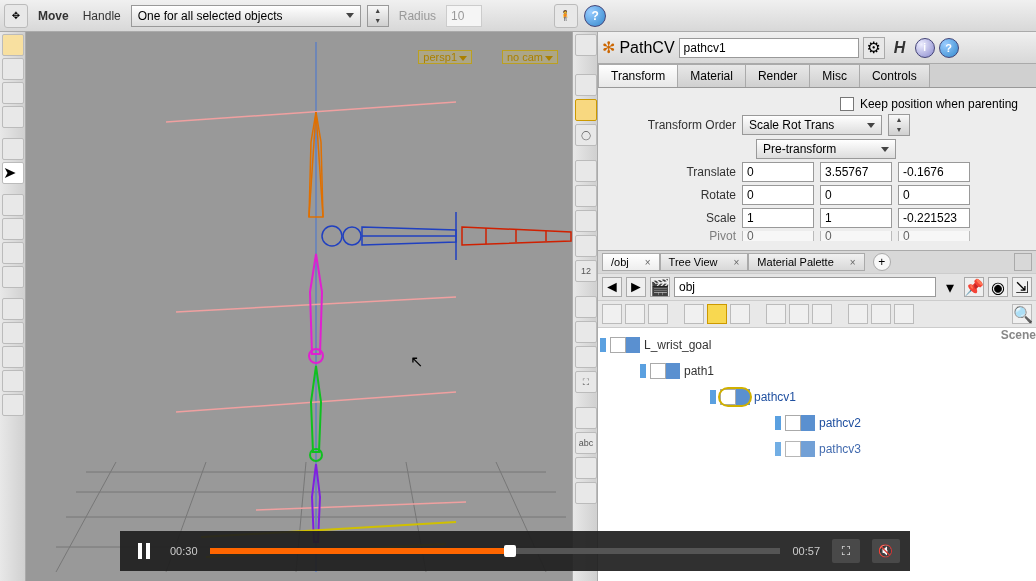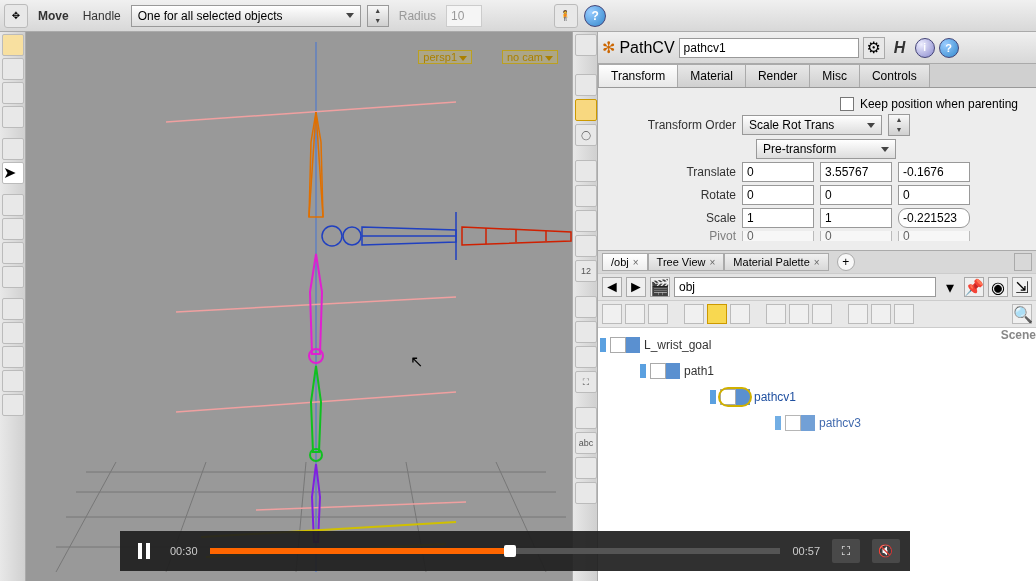--- a/index.html
+++ b/index.html
@@ -49,21 +49,21 @@
 .param-row { display:flex; align-items:center; margin:3px 0; gap:6px; }
 .param-row .label { width: 130px; text-align:right; color:#333; }
 .param-row .chk { width: 14px; height:14px; border:1px solid #777; background:#fff; }
 .param-row .sel { border:1px solid #999; background:linear-gradient(#fff,#ddd); padding:1px 18px 1px 6px; position:relative; height:20px; display:flex; align-items:center; }
 .param-row .sel::after { content:""; position:absolute; right:6px; width:0;height:0; border-left:4px solid transparent; border-right:4px solid transparent; border-top:5px solid #444;}
 .param-row .txt { height:20px; border:1px solid #999; background:#fff; padding:0 4px; font-size:12px; }
 
 
 .lower-tabs-wrap { border-top:1px solid #aaa; flex:1; display:flex; flex-direction:column; overflow:hidden;}
 .lower-tabs { display:flex; align-items:center; background:#d8d8d8; padding:2px 4px; gap:0; }
-.ltab { font-size:11px; padding:2px 8px; background:linear-gradient(#f0f0f0,#d8d8d8); border:1px solid #aaa; display:flex; align-items:center; gap:4px;}
+.ltab { font-size:11px; padding:2px 8px; background:linear-gradient(#f0f0f0,#d8d8d8); border:1px solid #aaa; display:flex; align-items:center; gap:16px;}
 .ltab.active { background:linear-gradient(#fff,#eee);}
 .ltab .x { font-size:10px; color:#666; cursor:pointer;}
 
 .path-bar { display:flex; align-items:center; gap:4px; padding:3px 4px; background:#e4e4e4; border-top:1px solid #ccc; border-bottom:1px solid #ccc;}
 .path-bar .arrow-btn { width:20px; height:20px; border:1px solid #aaa; background:#f0f0f0; display:flex; align-items:center; justify-content:center;}
 .path-bar .path-input { flex:1; height:20px; border:1px solid #999; background:#fff; font-size:12px; padding:0 4px; }
 
 .icon-bar { display:flex; align-items:center; gap:3px; padding:3px 4px; background:#e8e8e8; border-bottom:1px solid #ccc;}
 .icon-bar .tbtn { width:20px; height:20px; border:1px solid #bbb; background:#f0f0f0; }
 .icon-bar .tbtn.yellow { background:#f8d850; border-color:#cc9900; }
@@ -289,21 +289,21 @@
       <div class="param-row">
         <span class="label">Rotate</span>
         <input class="txt" style="width: 72px;" value="0">
         <input class="txt" style="width: 72px;" value="0">
         <input class="txt" style="width: 72px;" value="0">
       </div>
       <div class="param-row">
         <span class="label">Scale</span>
         <input class="txt" style="width: 72px;" value="1">
         <input class="txt" style="width: 72px;" value="1">
-        <input class="txt" style="width: 72px; border-radius: 9px;" value="-0.221523">
+        <input class="txt" style="width: 72px;" value="-0.221523">
       </div>
       <div class="param-row" style="height:10px; opacity:0.6; overflow:hidden;">
         <span class="label">Pivot</span>
         <input class="txt" style="width: 72px;" value="0">
         <input class="txt" style="width: 72px;" value="0">
         <input class="txt" style="width: 72px;" value="0">
       </div>
     </div>
 
     <div class="lower-tabs-wrap">
@@ -377,20 +377,28 @@
           <span class="node-label">path1</span>
         </div>
         <div class="tree-row indent-2">
           <div class="stripe"></div>
           <div class="node-icon selected">
               <div class="half white"></div>
               <div class="half blue"></div>
             </div>
           <span class="node-label link">pathcv1</span>
         </div>
+        <div class="tree-row indent-3">
+          <div class="stripe"></div>
+          <div class="node-icon">
+              <div class="half white"></div>
+              <div class="half blue"></div>
+            </div>
+          <span class="node-label link">pathcv2</span>
+        </div>
         <div class="tree-row indent-3" style="opacity:0.85;">
           <div class="stripe"></div>
           <div class="node-icon">
               <div class="half white"></div>
               <div class="half blue"></div>
             </div>
           <span class="node-label link">pathcv3</span>
         </div>
       </div>
     </div>

